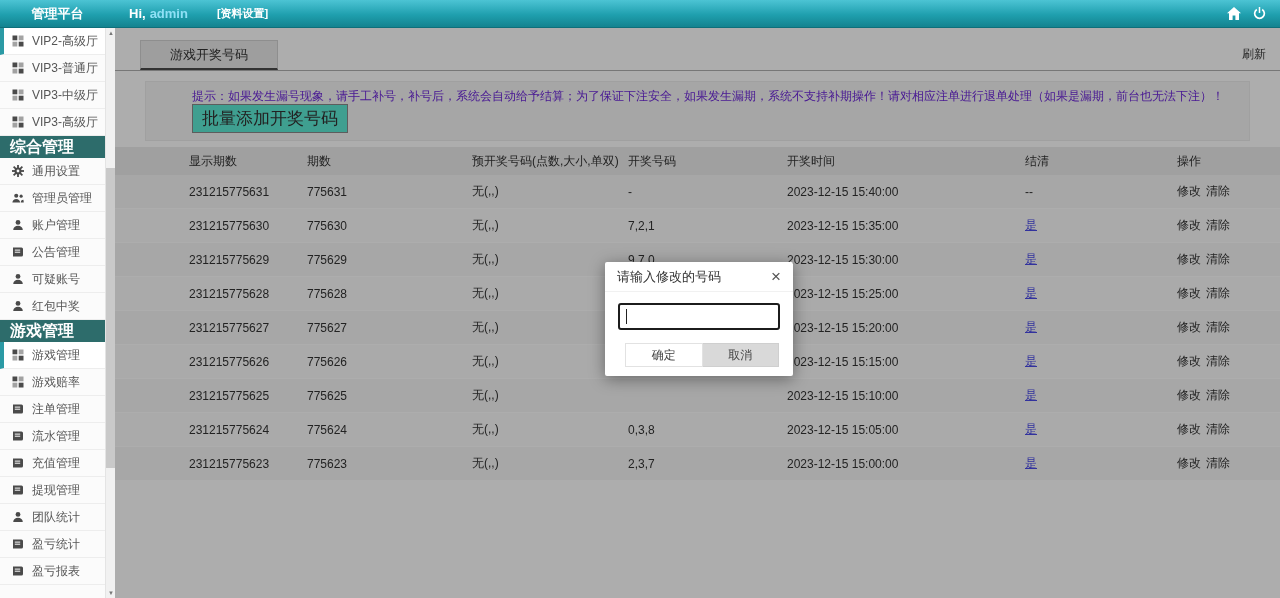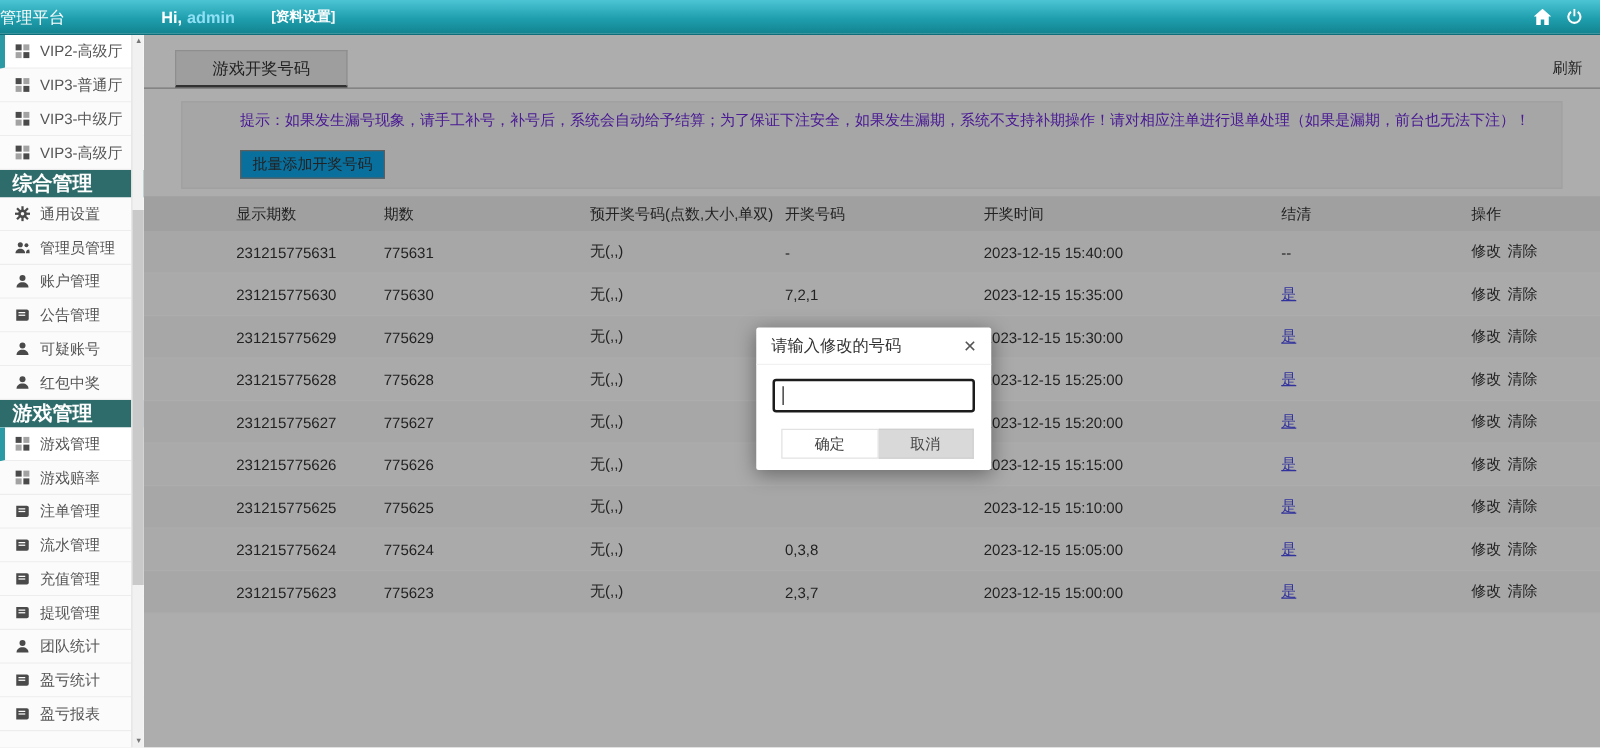--- a/index.html
+++ b/index.html
@@ -3,21 +3,21 @@
 <meta charset="utf-8">
 <style>
   * { margin:0; padding:0; box-sizing:border-box; }
   html,body { width:1280px; height:598px; overflow:hidden;
     font-family:"Liberation Sans","DejaVu Sans",sans-serif; background:#fff; }
 
   
   .topbar { position:absolute; left:0; top:0; width:1280px; height:28px;
     background:linear-gradient(#4cc4d4,#1f9fae 55%,#13838f);
     border-bottom:1px solid #0e6f7a; display:flex; align-items:center; z-index:30; }
-  .brand { width:115px; text-align:left; color:#fff; font-weight:normal; font-size:13px; }
+  .brand { width:115px; text-align:center; color:#fff; font-weight:bold; font-size:13px; }
   .greet { margin-left:14px; color:#fff; font-weight:bold; font-size:13px; display:flex; align-items:center; }
   .greet .uname { color:#8fe0f5; margin-left:4px; }
   .profile { color:#fff; font-size:11px; font-weight:bold; margin-left:10px; cursor:pointer;padding-left:19px; }
   .top-icons { margin-left:auto; margin-right:14px; display:flex; gap:12px; align-items:center; }
   .top-icons svg { display:block; fill:#fff; }
 
   
   .sidebar { position:absolute; left:0; top:28px; width:115px; height:570px;
     background:#fbfbfb; z-index:20; overflow:hidden; }
   .side-item { height:27px; display:flex; align-items:center; padding-left:12px;
@@ -40,21 +40,21 @@
   .content { position:absolute; left:115px; top:28px; width:1165px; height:570px;
     background:#fff; overflow:hidden; }
   .tabbar { margin-top:12px; border-bottom:1px solid #b0b0b0; display:flex; align-items:flex-end; }
   .tab { margin-left:25px; background:#e9e9e9; border:1px solid #d2d2d2; border-bottom:2px solid #4a4a4a;
     padding:5px 29px 4px; font-size:13px; color:#333; cursor:pointer; }
   .refresh { margin-left:auto; margin-right:14px; font-size:12px; color:#333; padding-bottom:7px; cursor:pointer; }
 
   .alert { margin:10px 30px 6px 30px; background:#f5f5f5; border:1px solid #ececec;
     padding:7px 14px 7px 46px; }
   .alert-text { font-size:12px; color:#6d28d9; line-height:15px; }
-  .batch-btn { margin-top:16px; font-size:12px; color:#333; background:#0ea5e9;
+  .batch-btn { margin-top:0; font-size:17px; color:#333; background:#5eead4;
     border:1px solid #8a8a8a; padding:2px 9px; cursor:pointer;
     font-family:"Liberation Sans","DejaVu Sans",sans-serif; }
 
   .table { margin-top:6px; width:1165px; font-size:12px; color:#333; }
   .tr { display:flex; align-items:center; height:34px; border-bottom:1px solid #fff; }
   .tr.th { height:28px; background:#ececec; border-bottom:none; }
   .tr:not(.th):nth-child(odd) { background:#f6f6f6; }
   .tr:not(.th):nth-child(even) { background:#fbfbfb; }
   .tr > div { flex:none; white-space:nowrap; overflow:hidden; }
   .c1 { width:170px; padding-left:74px; }

